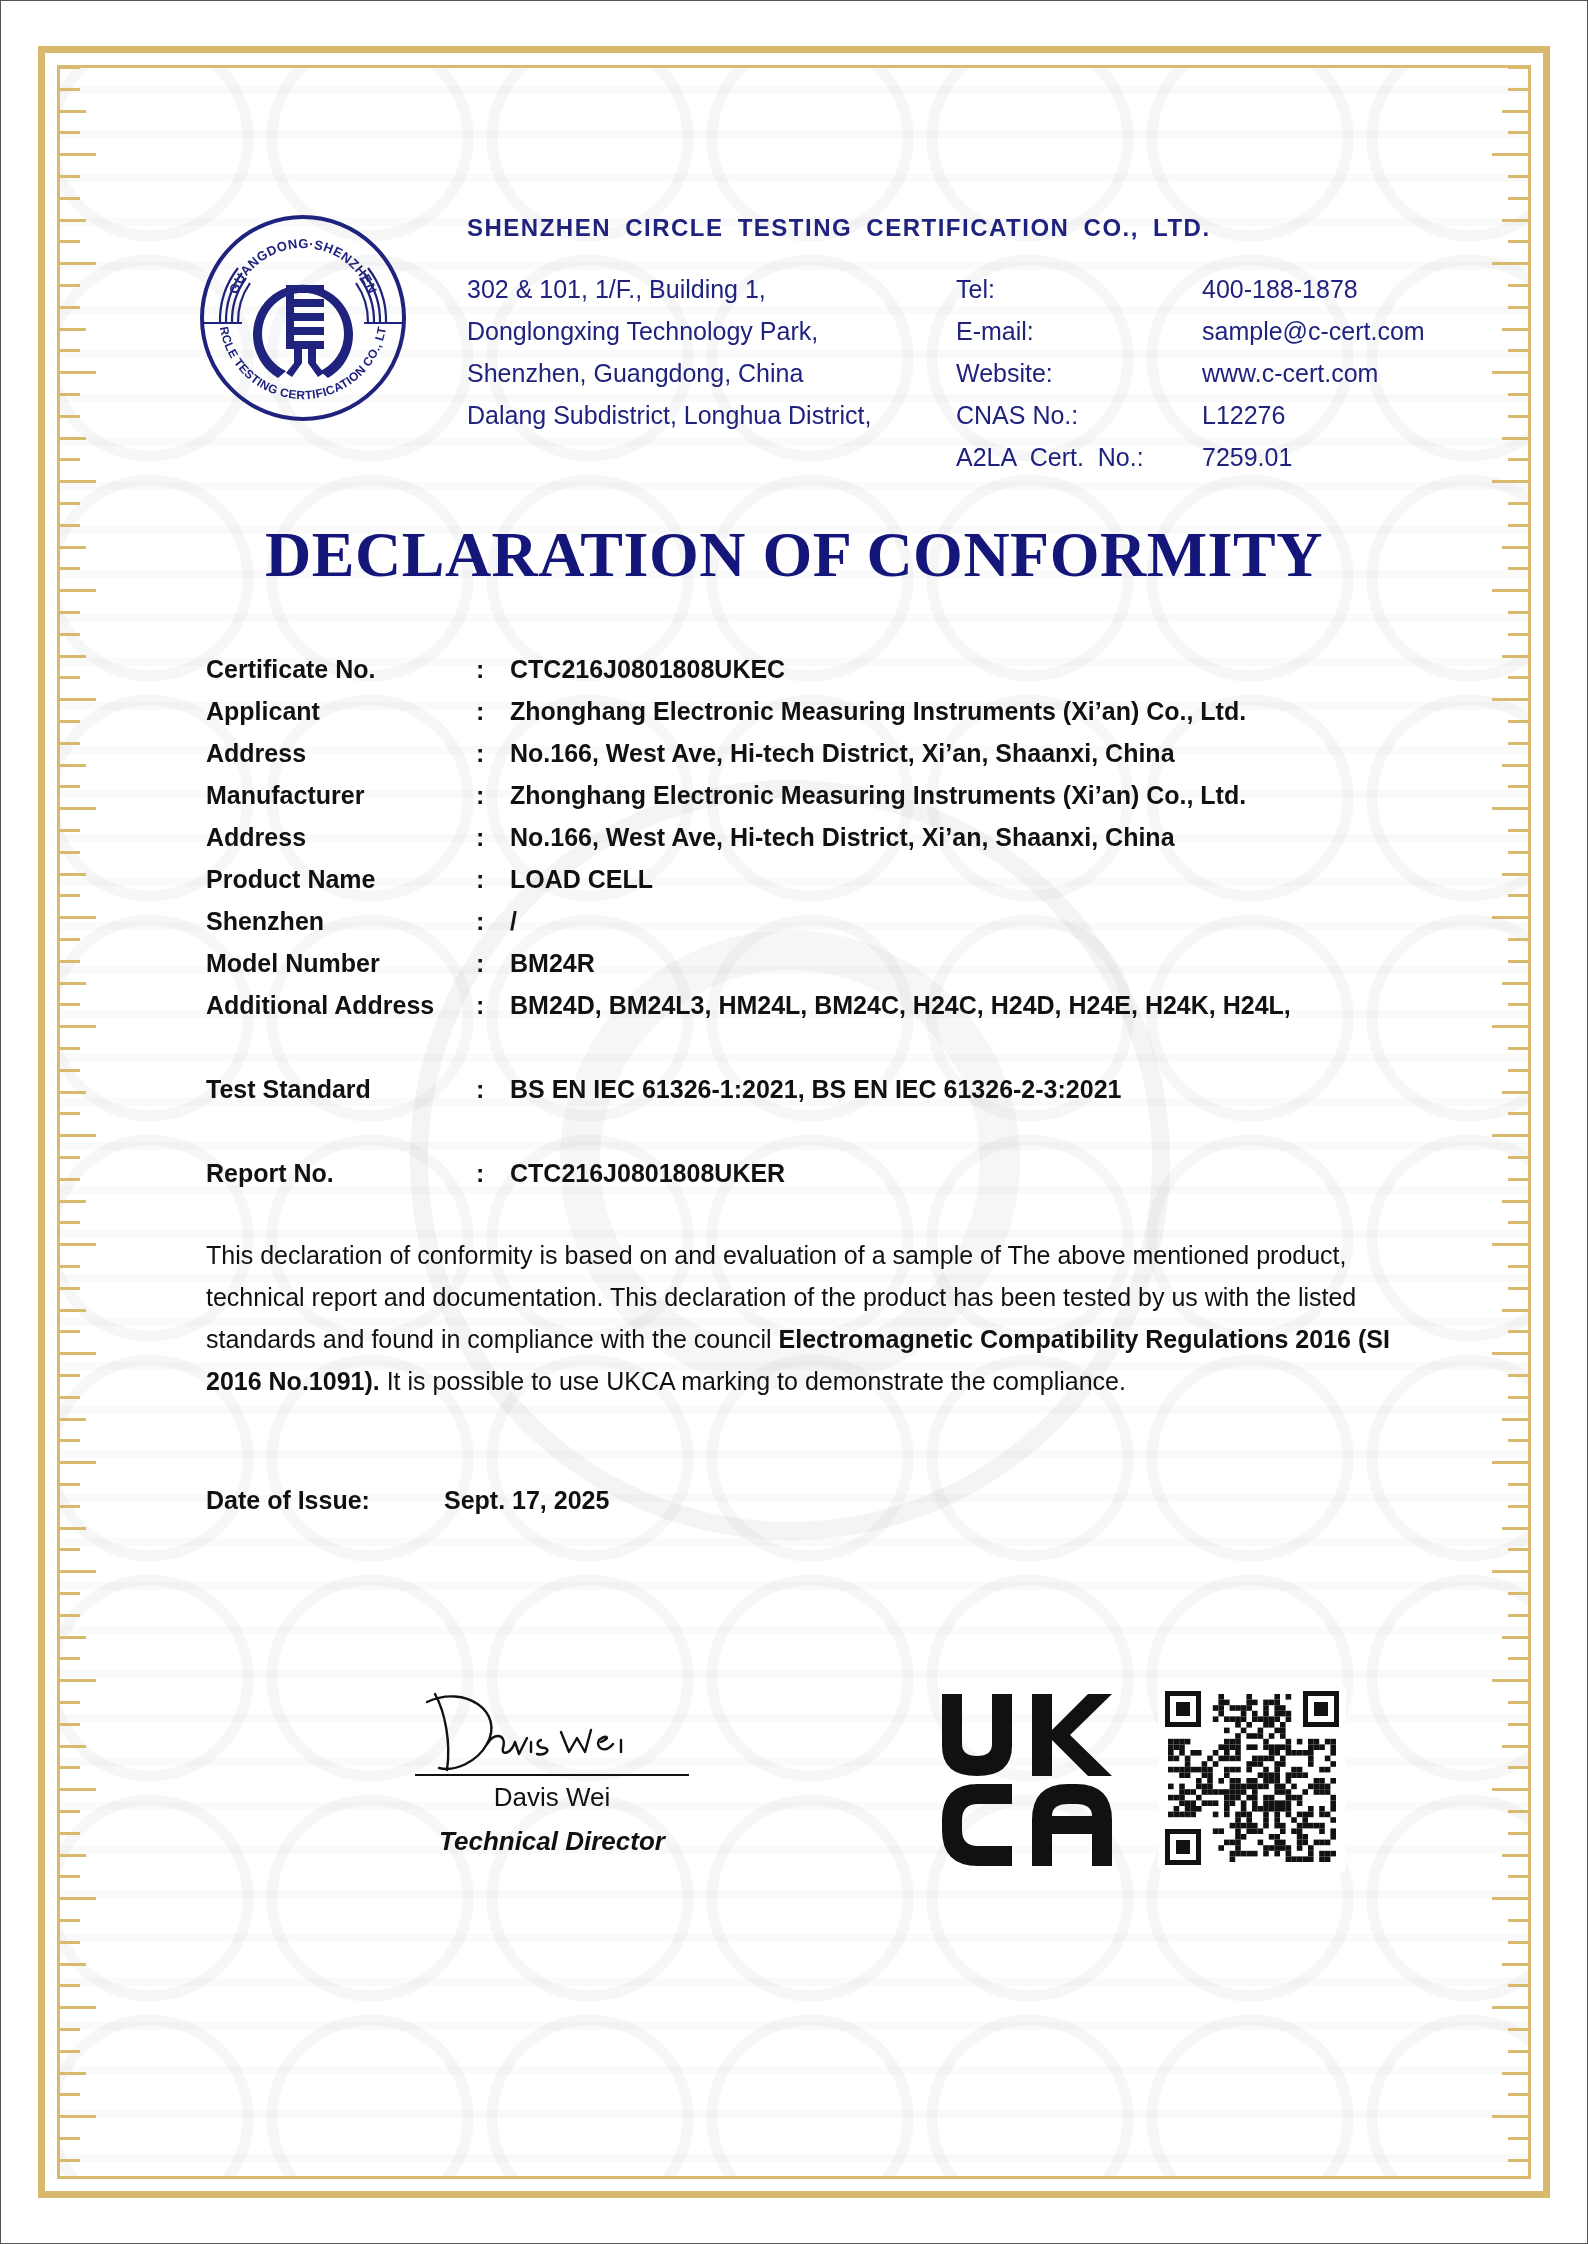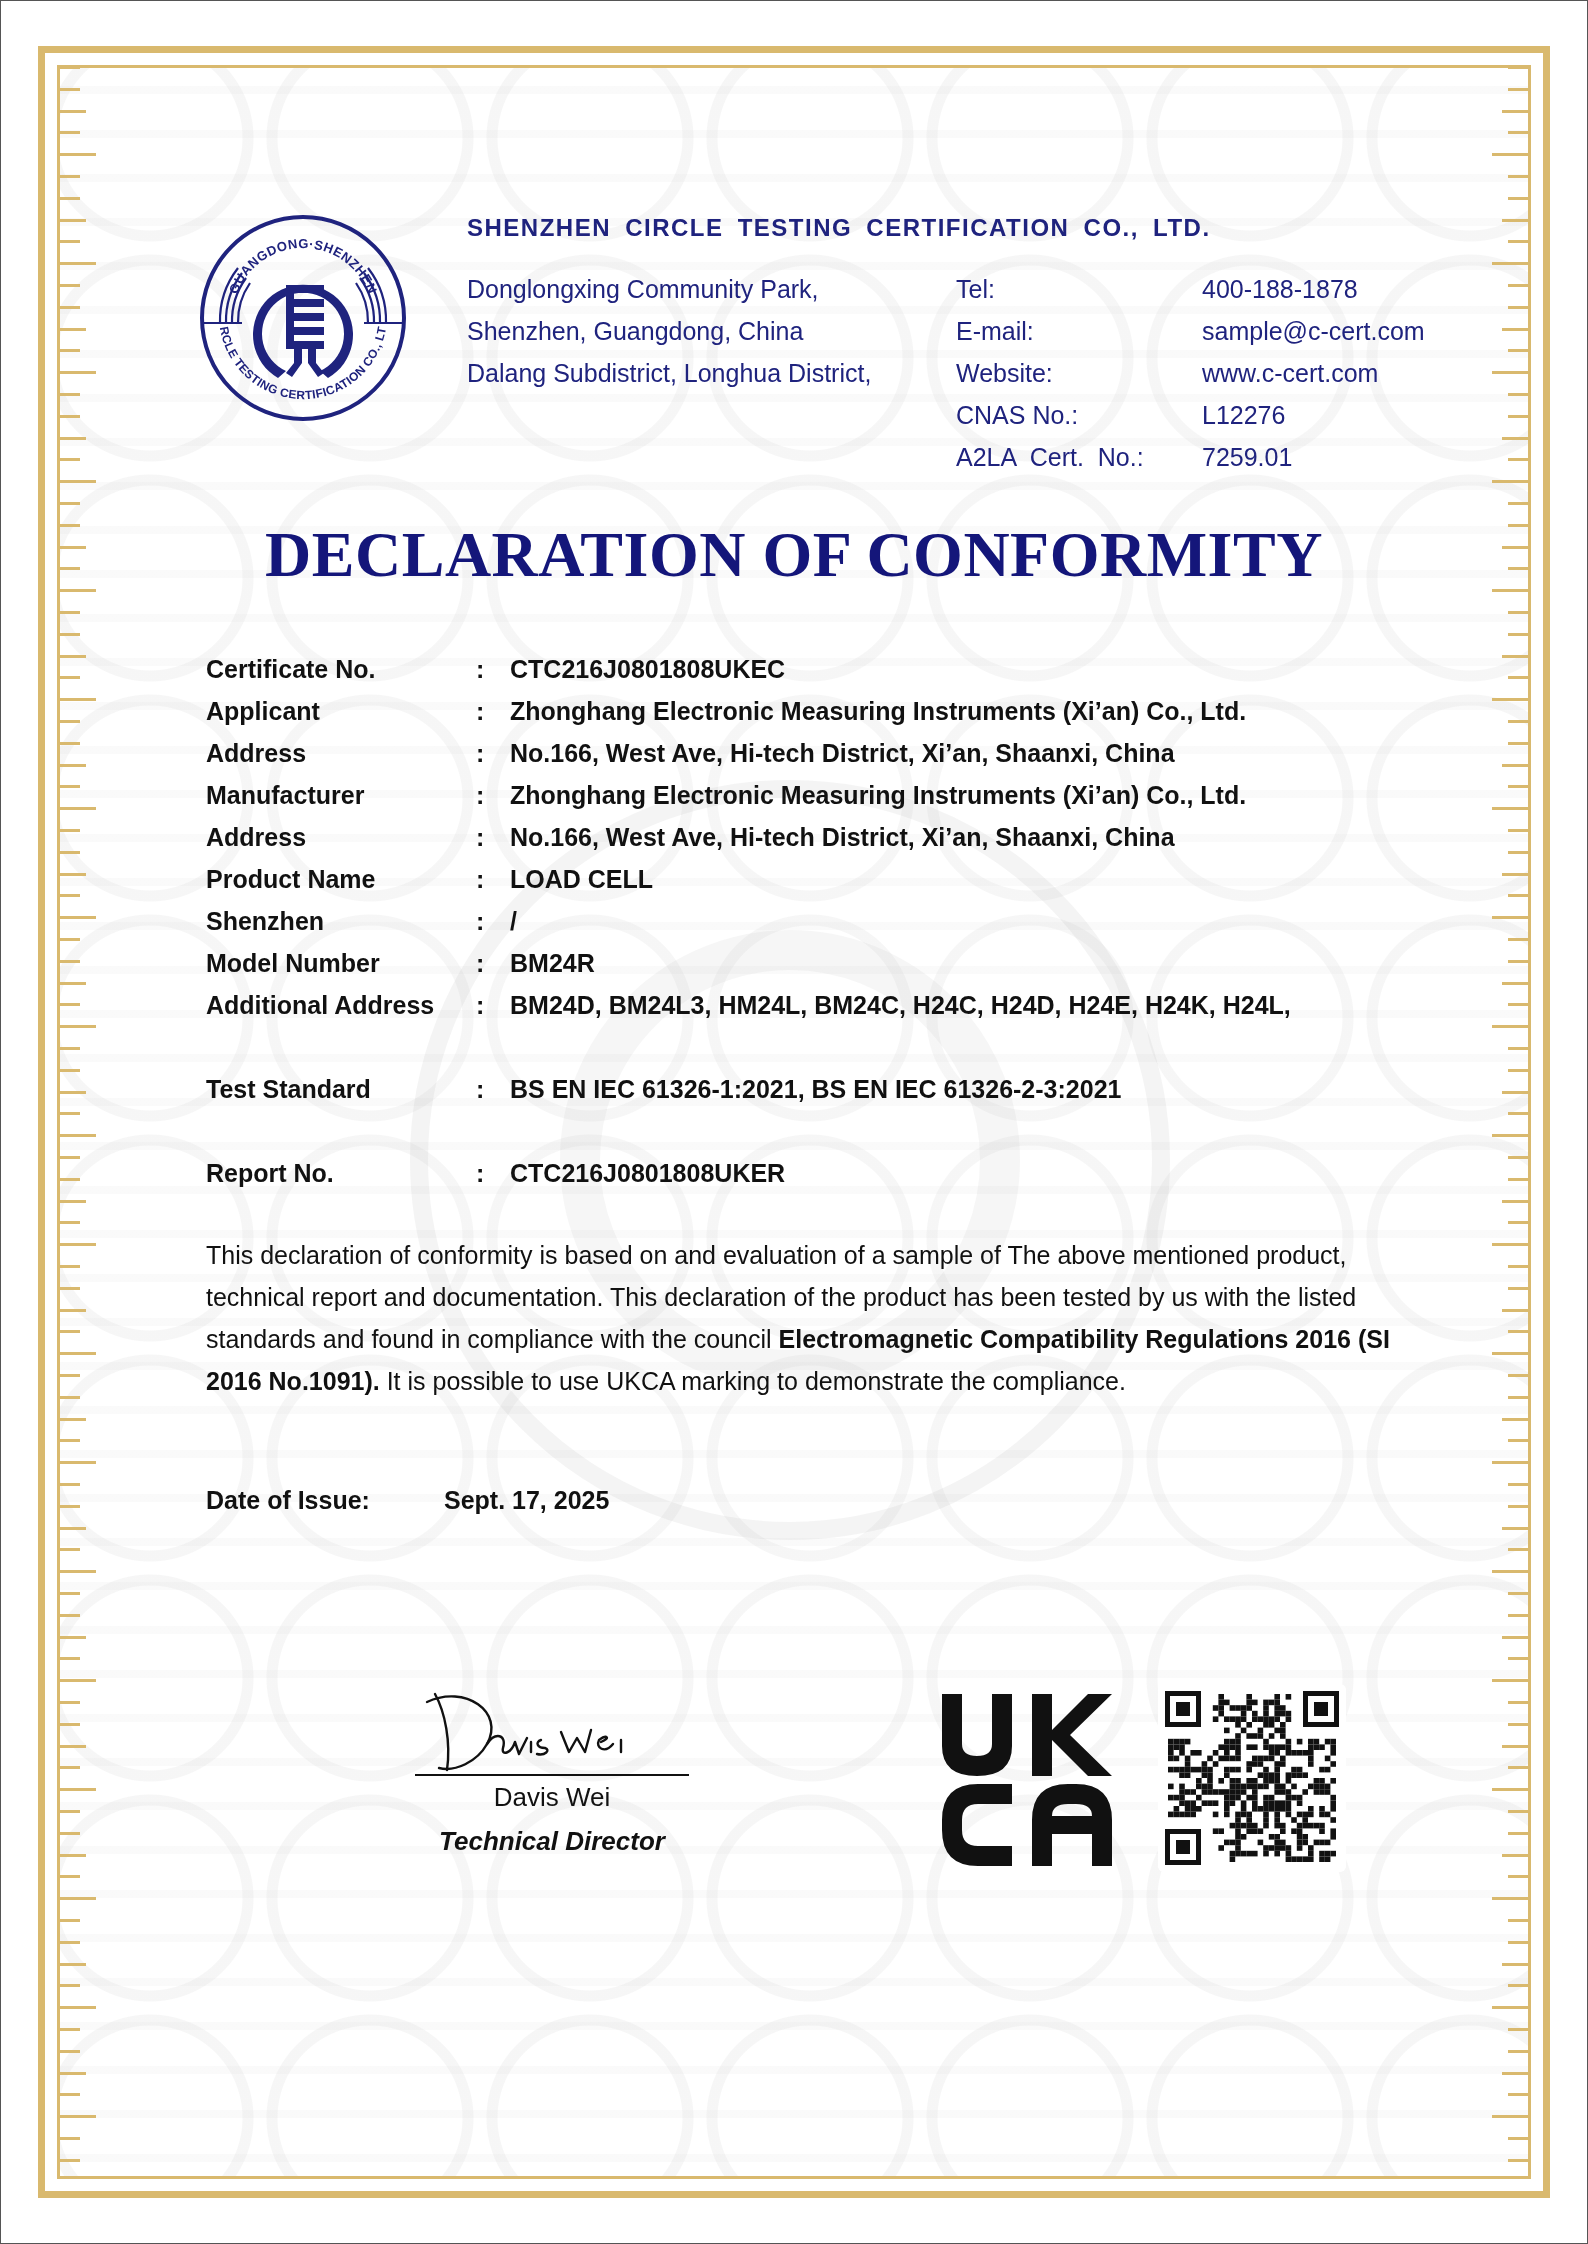--- a/index.html
+++ b/index.html
@@ -331,21 +331,22 @@
   <rect x="88" y="114" width="38" height="8" fill="#1f237e"></rect>
   <rect x="88" y="128" width="38" height="8" fill="#1f237e"></rect>
   <rect x="88" y="72" width="8" height="64" fill="#1f237e"></rect>
   <path d="M 96 136 L 96 150 L 88 160 L 94 164 L 104 150 L 104 136 Z" fill="#1f237e"></path>
   <path d="M 110 136 L 110 150 L 120 164 L 126 160 L 118 150 L 118 136 Z" fill="#1f237e"></path>
 </svg>
 
 <div class="company-name">SHENZHEN CIRCLE TESTING CERTIFICATION CO., LTD.</div>
 
 <div class="addr-block">
-  <div class="line">Donglongxing Community Park,</div>
+  <div class="line">302 &amp; 101, 1/F., Building 1,</div>
+  <div class="line">Donglongxing Technology Park,</div>
   <div class="line">Shenzhen, Guangdong, China</div>
   <div class="line">Dalang Subdistrict, Longhua District,</div>
 </div>
 <div class="contact-labels">
   <div class="line">Tel:</div>
   <div class="line">E-mail:</div>
   <div class="line">Website:</div>
   <div class="line">CNAS No.:</div>
   <div class="line" style="white-space:pre">A2LA  Cert.  No.:</div>
 </div>

